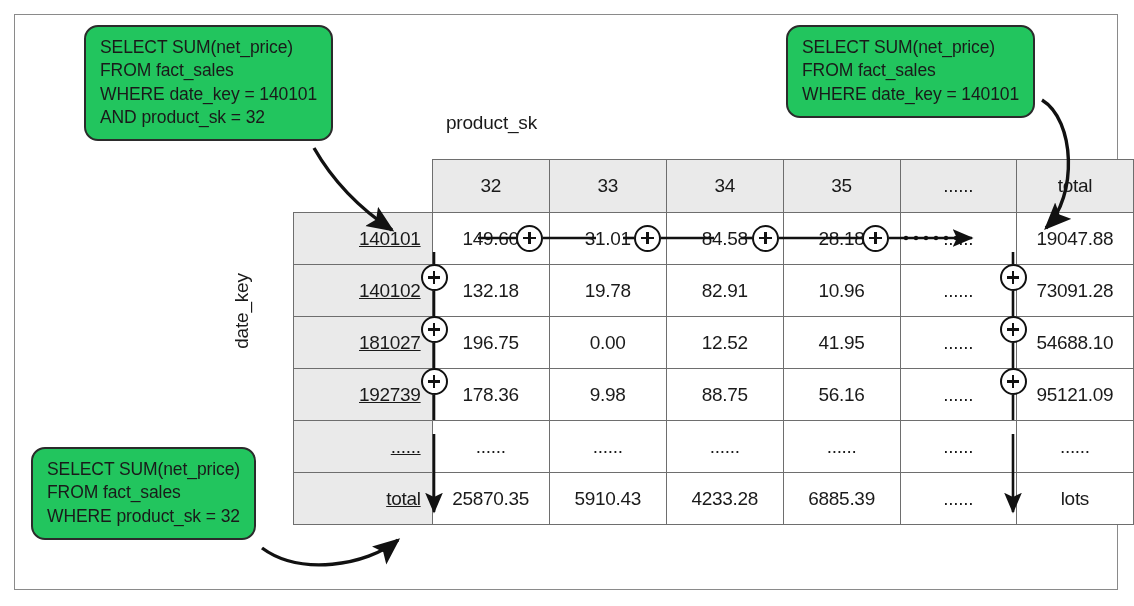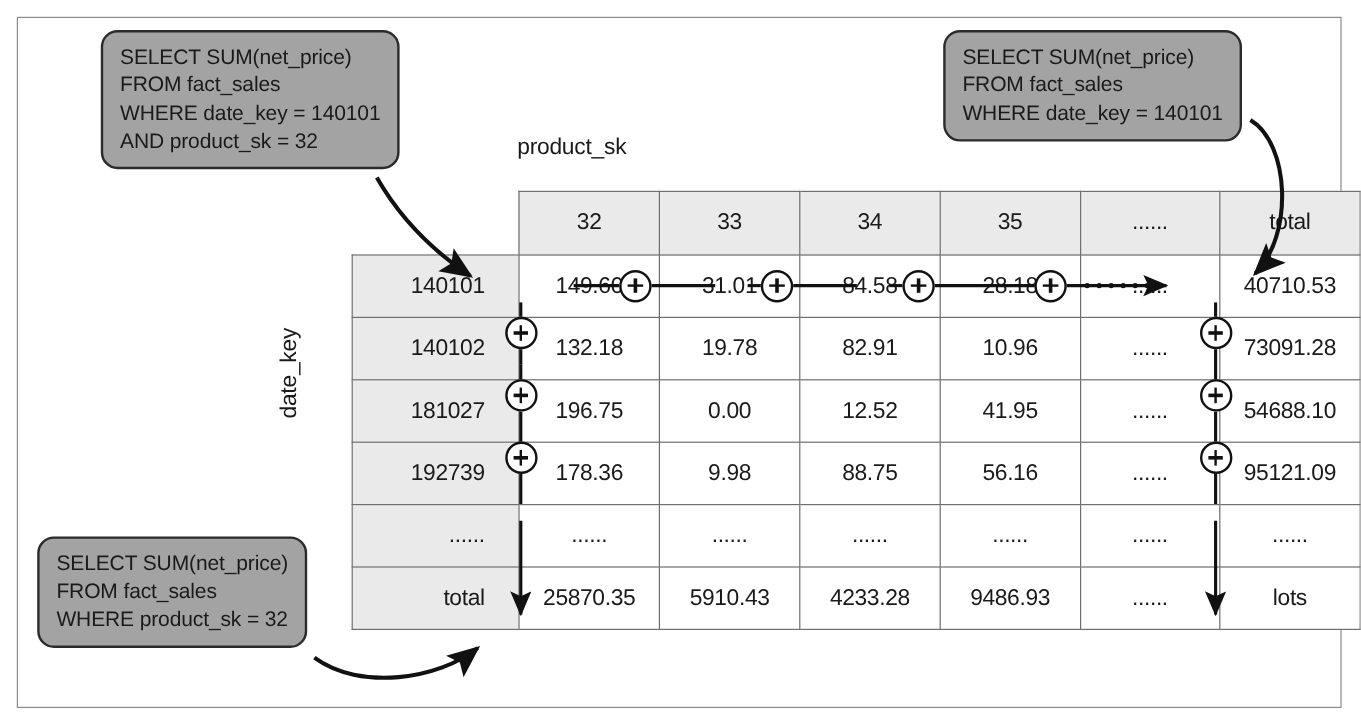--- a/index.html
+++ b/index.html
@@ -35,38 +35,38 @@
     left: 0; top: 0;
     width: 1134px;
     height: 606px;
     pointer-events: none;
   }
 
   
   .callout {
     position: absolute;
     box-sizing: border-box;
-    background: #a3a3a3;
+    background: #22c55e;
     border: 2px solid #2b2b2b;
     border-radius: 14px;
     padding: 9px 14px 10px 14px;
     font-size: 17.5px;
     line-height: 1.33;
     letter-spacing: -0.1px;
     white-space: pre;
     z-index: 5;
   }
   #callout-topleft  { left: 84px;  top: 25px;  }
   #callout-topright { left: 786px; top: 25px;  }
   #callout-bottomleft { left: 31px; top: 447px; }
 
   
   #label-product-sk {
     position: absolute;
-    left: 431px;
+    left: 446px;
     top: 112px;
     font-size: 19px;
     letter-spacing: -0.2px;
     z-index: 4;
   }
   #label-date-key {
     position: absolute;
     left: 182px;
     top: 300px;
     width: 120px;
@@ -96,22 +96,23 @@
     text-align: center;
     vertical-align: middle;
     font-weight: normal;
     font-size: 19px;
     letter-spacing: -0.3px;
     padding: 0;
   }
   #matrix th.rowhead, #matrix td.rowhead {
     width: 140px;
     background: #eaeaea;
-    padding-right: 28px;
+    padding-right: 11px;
     text-align: right;
+    text-decoration: underline;
   }
   #matrix thead th {
     background: #eaeaea;
     height: 53px;
   }
   #matrix th.corner {
     border: none;
     background: transparent;
   }
   .dots { letter-spacing: 1.5px; font-size: 17px; }
@@ -158,21 +159,21 @@
       </tr>
     </thead>
     <tbody>
       <tr>
         <td class="rowhead">140101</td>
         <td>149.60</td>
         <td>31.01</td>
         <td>84.58</td>
         <td>28.18</td>
         <td class="dots">......</td>
-        <td>40710.53</td>
+        <td>19047.88</td>
       </tr>
       <tr>
         <td class="rowhead">140102</td>
         <td>132.18</td>
         <td>19.78</td>
         <td>82.91</td>
         <td>10.96</td>
         <td class="dots">......</td>
         <td>73091.28</td>
       </tr>
@@ -201,21 +202,21 @@
         <td class="dots">......</td>
         <td class="dots">......</td>
         <td class="dots">......</td>
         <td class="dots">......</td>
       </tr>
       <tr>
         <td class="rowhead">total</td>
         <td>25870.35</td>
         <td>5910.43</td>
         <td>4233.28</td>
-        <td>9486.93</td>
+        <td>6885.39</td>
         <td class="dots">......</td>
         <td>lots</td>
       </tr>
     </tbody>
   </table>
 
   <svg class="layer" style="z-index:3" viewBox="0 0 1134 606">
     <defs>
       <marker id="ah" markerWidth="9" markerHeight="9" refX="7.4" refY="3.4" orient="auto" markerUnits="strokeWidth">
         <path d="M0,0 L8,3.4 L0,6.8 L1.6,3.4 z" fill="#111111"></path>

